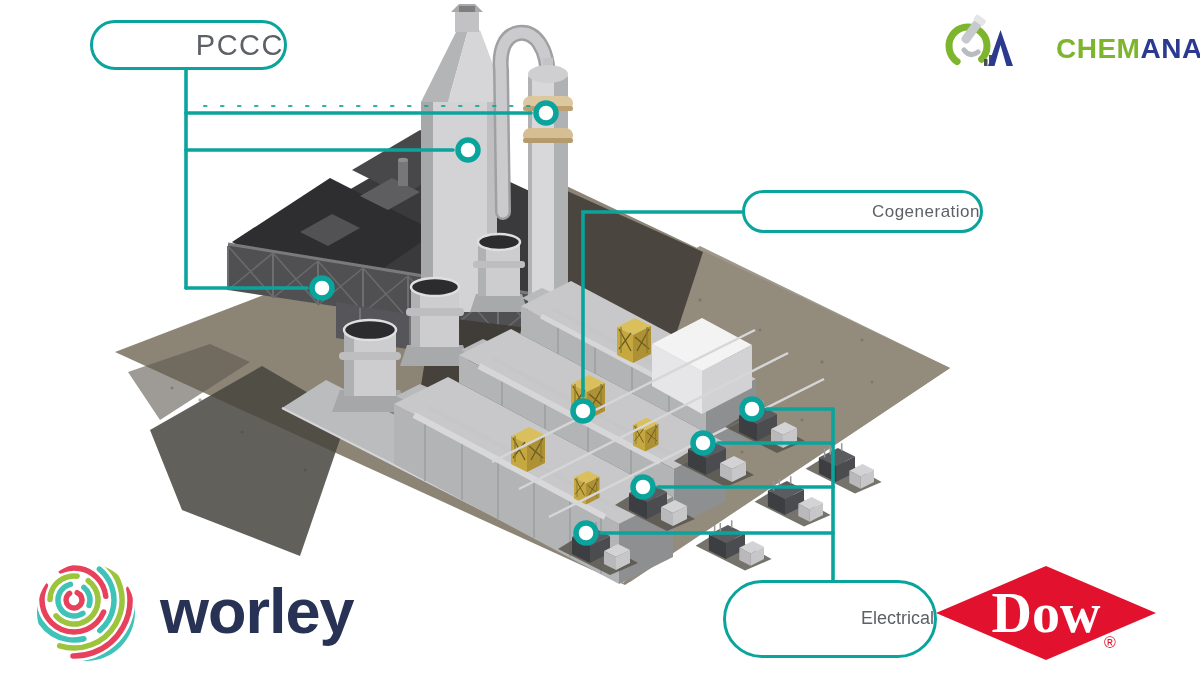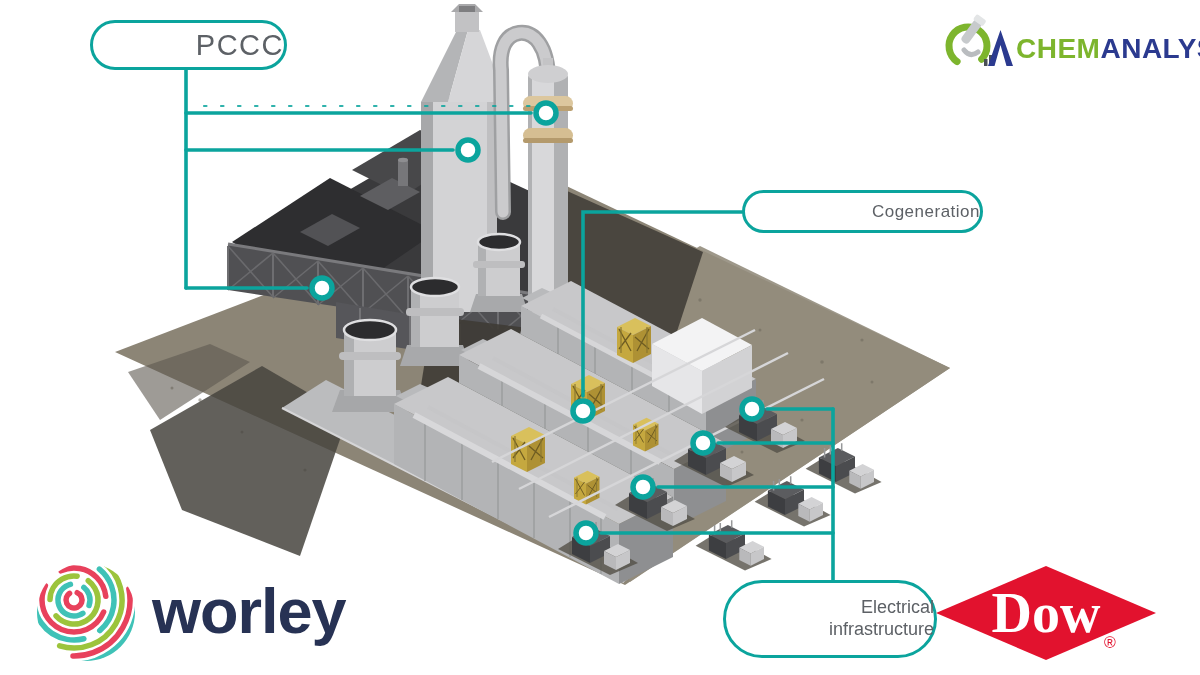--- a/index.html
+++ b/index.html
@@ -11,25 +11,25 @@
         border:3.5px solid #0BA49D;border-radius:999px;
         display:flex;flex-direction:column;align-items:flex-end;justify-content:center;
         color:#5D6166;z-index:5;text-align:center;}
   .pill-pccc{left:90px;top:20px;width:197px;height:50px;font-size:29px;letter-spacing:1.5px;}
   .pill-cogen{left:742px;top:190px;width:241px;height:43px;font-size:17px;letter-spacing:.5px;}
   .pill-elec{left:723px;top:580px;width:214px;height:78px;font-size:18px;line-height:1.22;}
   
   .chemanalyst{position:absolute;left:942px;top:12px;display:flex;align-items:flex-end;z-index:5;}
   .chemanalyst .word{font-size:28px;font-weight:bold;letter-spacing:.5px;line-height:1;
                      padding-bottom:9px;}
-  .chem-green{color:#7DB52D;}
+  .chem-green{color:#7DB52D;margin-left:40px;}
   .chem-blue{color:#2B3A8F;}
   
   .worley{position:absolute;left:34px;top:560px;display:flex;align-items:center;z-index:5;}
-  .worley-text{margin-left:14px;display:flex;flex-direction:column;}
+  .worley-text{margin-left:22px;display:flex;flex-direction:column;}
   .worley-word{font-size:63px;font-weight:bold;color:#273254;line-height:.85;letter-spacing:-1px;}
   .worley-tag{font-size:11px;font-weight:bold;color:#273254;letter-spacing:3px;word-spacing:9px;
               margin-top:6px;margin-left:3px;}
   
   .dow{position:absolute;left:924px;top:556px;z-index:4;}
 </style>
 </head>
 <body>
 
 <div class="stage">
@@ -234,21 +234,20 @@
   </svg>
 
   <div class="pill pill-pccc">
     <span>PCCC</span>
   </div>
   <div class="pill pill-cogen">
     <span>Cogeneration</span>
   </div>
   <div class="pill pill-elec">
     <span>Electrical</span>
-    <span>infrastructure</span>
   </div>
 
   <div class="chemanalyst">
     <svg width="74" height="60" viewBox="0 0 74 60">
       <circle cx="26" cy="34" r="19" fill="none" stroke="#7DB52D" stroke-width="7" stroke-linecap="round" stroke-dasharray="92 28" transform="rotate(125 26 34)"></circle>
       <g transform="rotate(36 30 18)">
         <rect x="26" y="6" width="9" height="27" rx="4" fill="#C7CACC"></rect>
         <rect x="24.5" y="2" width="12" height="7" rx="2" fill="#E3E5E6"></rect>
       </g>
       <path d="M22,38 q6,8 14,2" stroke="#B9BCBF" stroke-width="5" fill="none" stroke-linecap="round"></path>

